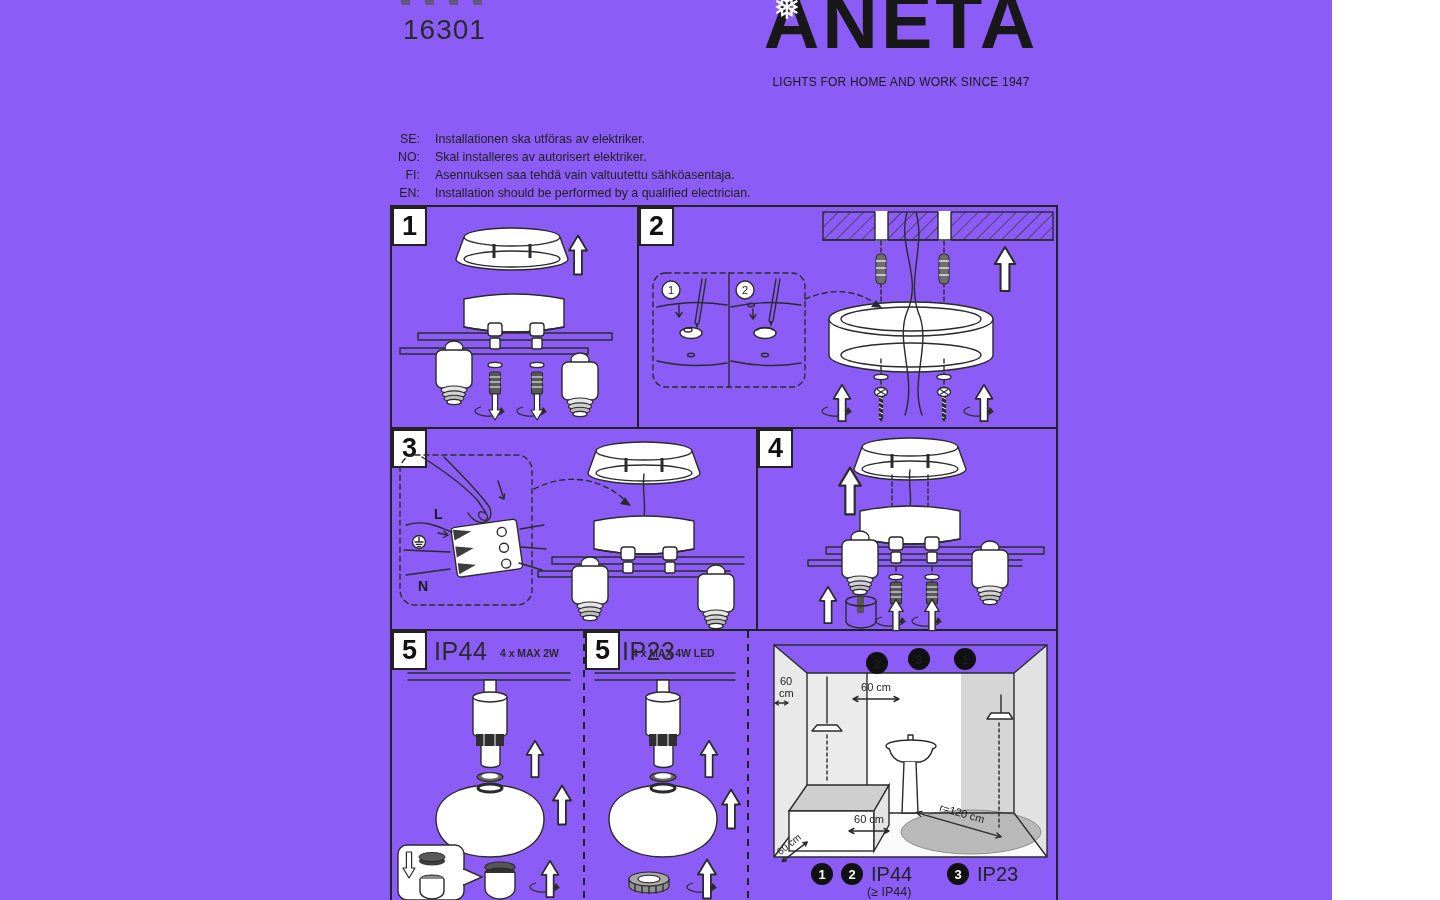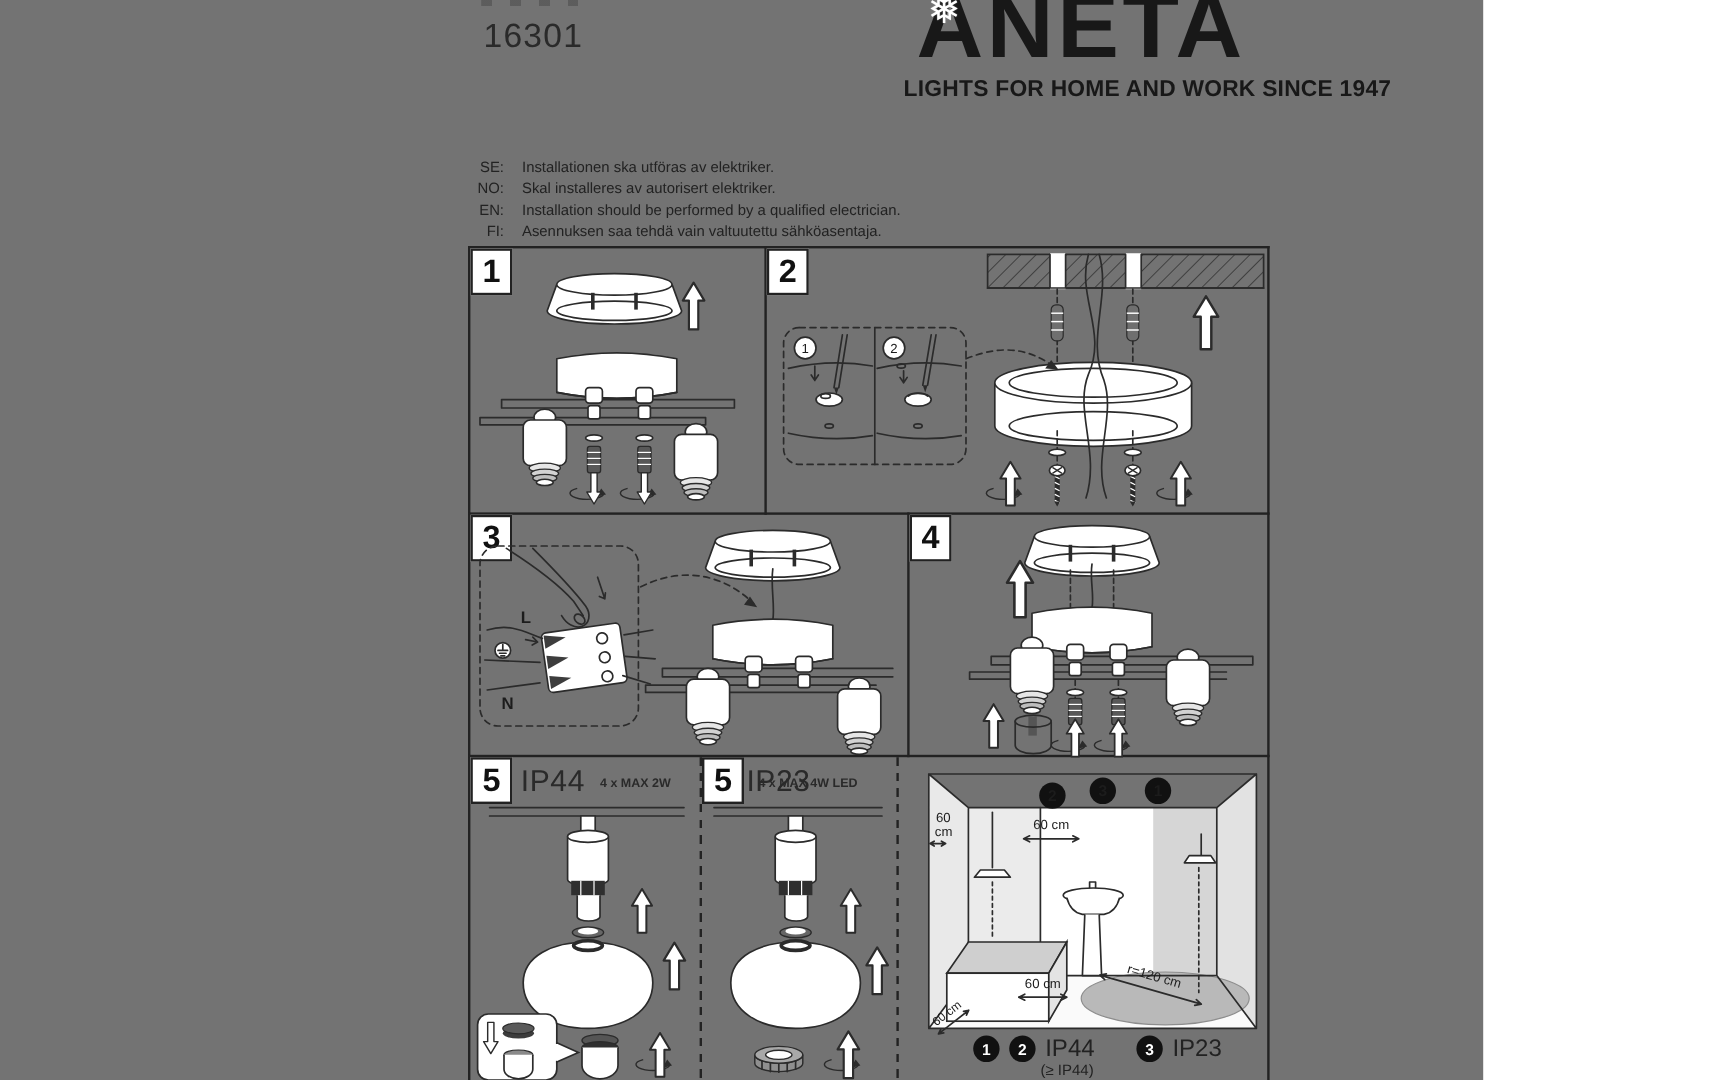--- a/index.html
+++ b/index.html
@@ -1,33 +1,33 @@
 <!DOCTYPE html>
 <html><head>
 <meta charset="utf-8">
 <style>
   html,body{margin:0;padding:0;background:#fff;}
-  .page{position:relative;width:1236px;height:900px;background:#737373;overflow:hidden;
+  .page{position:relative;width:1332px;height:900px;background:#8b5cf6;overflow:hidden;
         font-family:"Liberation Sans",sans-serif;color:#1c1c1c;}
   
   .hl{position:absolute;height:2px;background:#222;}
   .vl{position:absolute;width:2px;background:#222;}
   .vl.dash{background:repeating-linear-gradient(#222 0 7px,transparent 7px 13px);}
   
   .stepbadge{position:absolute;width:31px;height:35px;background:#fff;border:2px solid #222;
              display:flex;align-items:center;justify-content:center;
              font-weight:bold;font-size:27px;color:#111;}
   
   .code{position:absolute;left:403px;top:14px;font-size:28px;letter-spacing:1px;color:#2a2a2a;}
   .frag{position:absolute;left:401px;top:0;width:84px;height:5px;opacity:.75;
         background:repeating-linear-gradient(90deg,#555 0 9px,transparent 9px 24px);}
   .logo{position:absolute;left:753px;top:-16px;width:296px;text-align:center;color:#181818;}
   .logo .w1{font-size:77px;font-weight:800;letter-spacing:3px;line-height:1;transform:scaleY(.98);}
   .logo .w2{font-size:56px;font-weight:400;letter-spacing:1px;line-height:1;margin-top:-4px;}
-  .logo .tag{font-size:19px;font-weight:700;letter-spacing:.2px;margin-top:3px;white-space:nowrap;}
+  .logo .tag{font-size:12px;font-weight:400;letter-spacing:.2px;margin-top:14px;white-space:nowrap;}
   .snow{position:absolute;left:20px;top:4px;font-size:33px;color:#fff;
         text-shadow:0 0 1px #bbb;}
   .notes{position:absolute;left:393px;top:130px;font-size:12.4px;line-height:18px;color:#222;}
   .notes .row{display:flex;}
   .notes .pre{display:inline-block;width:27px;text-align:right;margin-right:15px;flex:none;}
   .sites{position:absolute;left:900px;top:162px;width:148px;text-align:right;
          font-size:12.4px;line-height:18px;color:#222;}
   
   .iprate{position:absolute;font-size:25px;color:#2a2a2a;letter-spacing:.5px;}
   .iplamps{position:absolute;font-size:10.4px;font-weight:bold;color:#2a2a2a;white-space:nowrap;}
@@ -121,26 +121,26 @@
   <div class="notes">
     <div class="row">
       <span class="pre">SE:</span>
       <span>Installationen ska utföras av elektriker.</span>
       </div>
     <div class="row">
       <span class="pre">NO:</span>
       <span>Skal installeres av autorisert elektriker.</span>
       </div>
     <div class="row">
+      <span class="pre">FI:</span>
+      <span>Asennuksen saa tehdä vain valtuutettu sähköasentaja.</span>
+      </div>
+    <div class="row">
       <span class="pre">EN:</span>
       <span>Installation should be performed by a qualified electrician.</span>
-      </div>
-    <div class="row">
-      <span class="pre">FI:</span>
-      <span>Asennuksen saa tehdä vain valtuutettu sähköasentaja.</span>
       </div>
   </div>
 
 
   <div class="hl" style="left:390px;top:205px;width:668px;"></div>
   <div class="vl" style="left:390px;top:205px;height:695px;"></div>
   <div class="vl" style="left:1056px;top:205px;height:695px;"></div>
   <div class="hl" style="left:390px;top:427px;width:668px;"></div>
   <div class="hl" style="left:390px;top:629px;width:668px;"></div>
   <div class="vl" style="left:637px;top:205px;height:224px;"></div>

